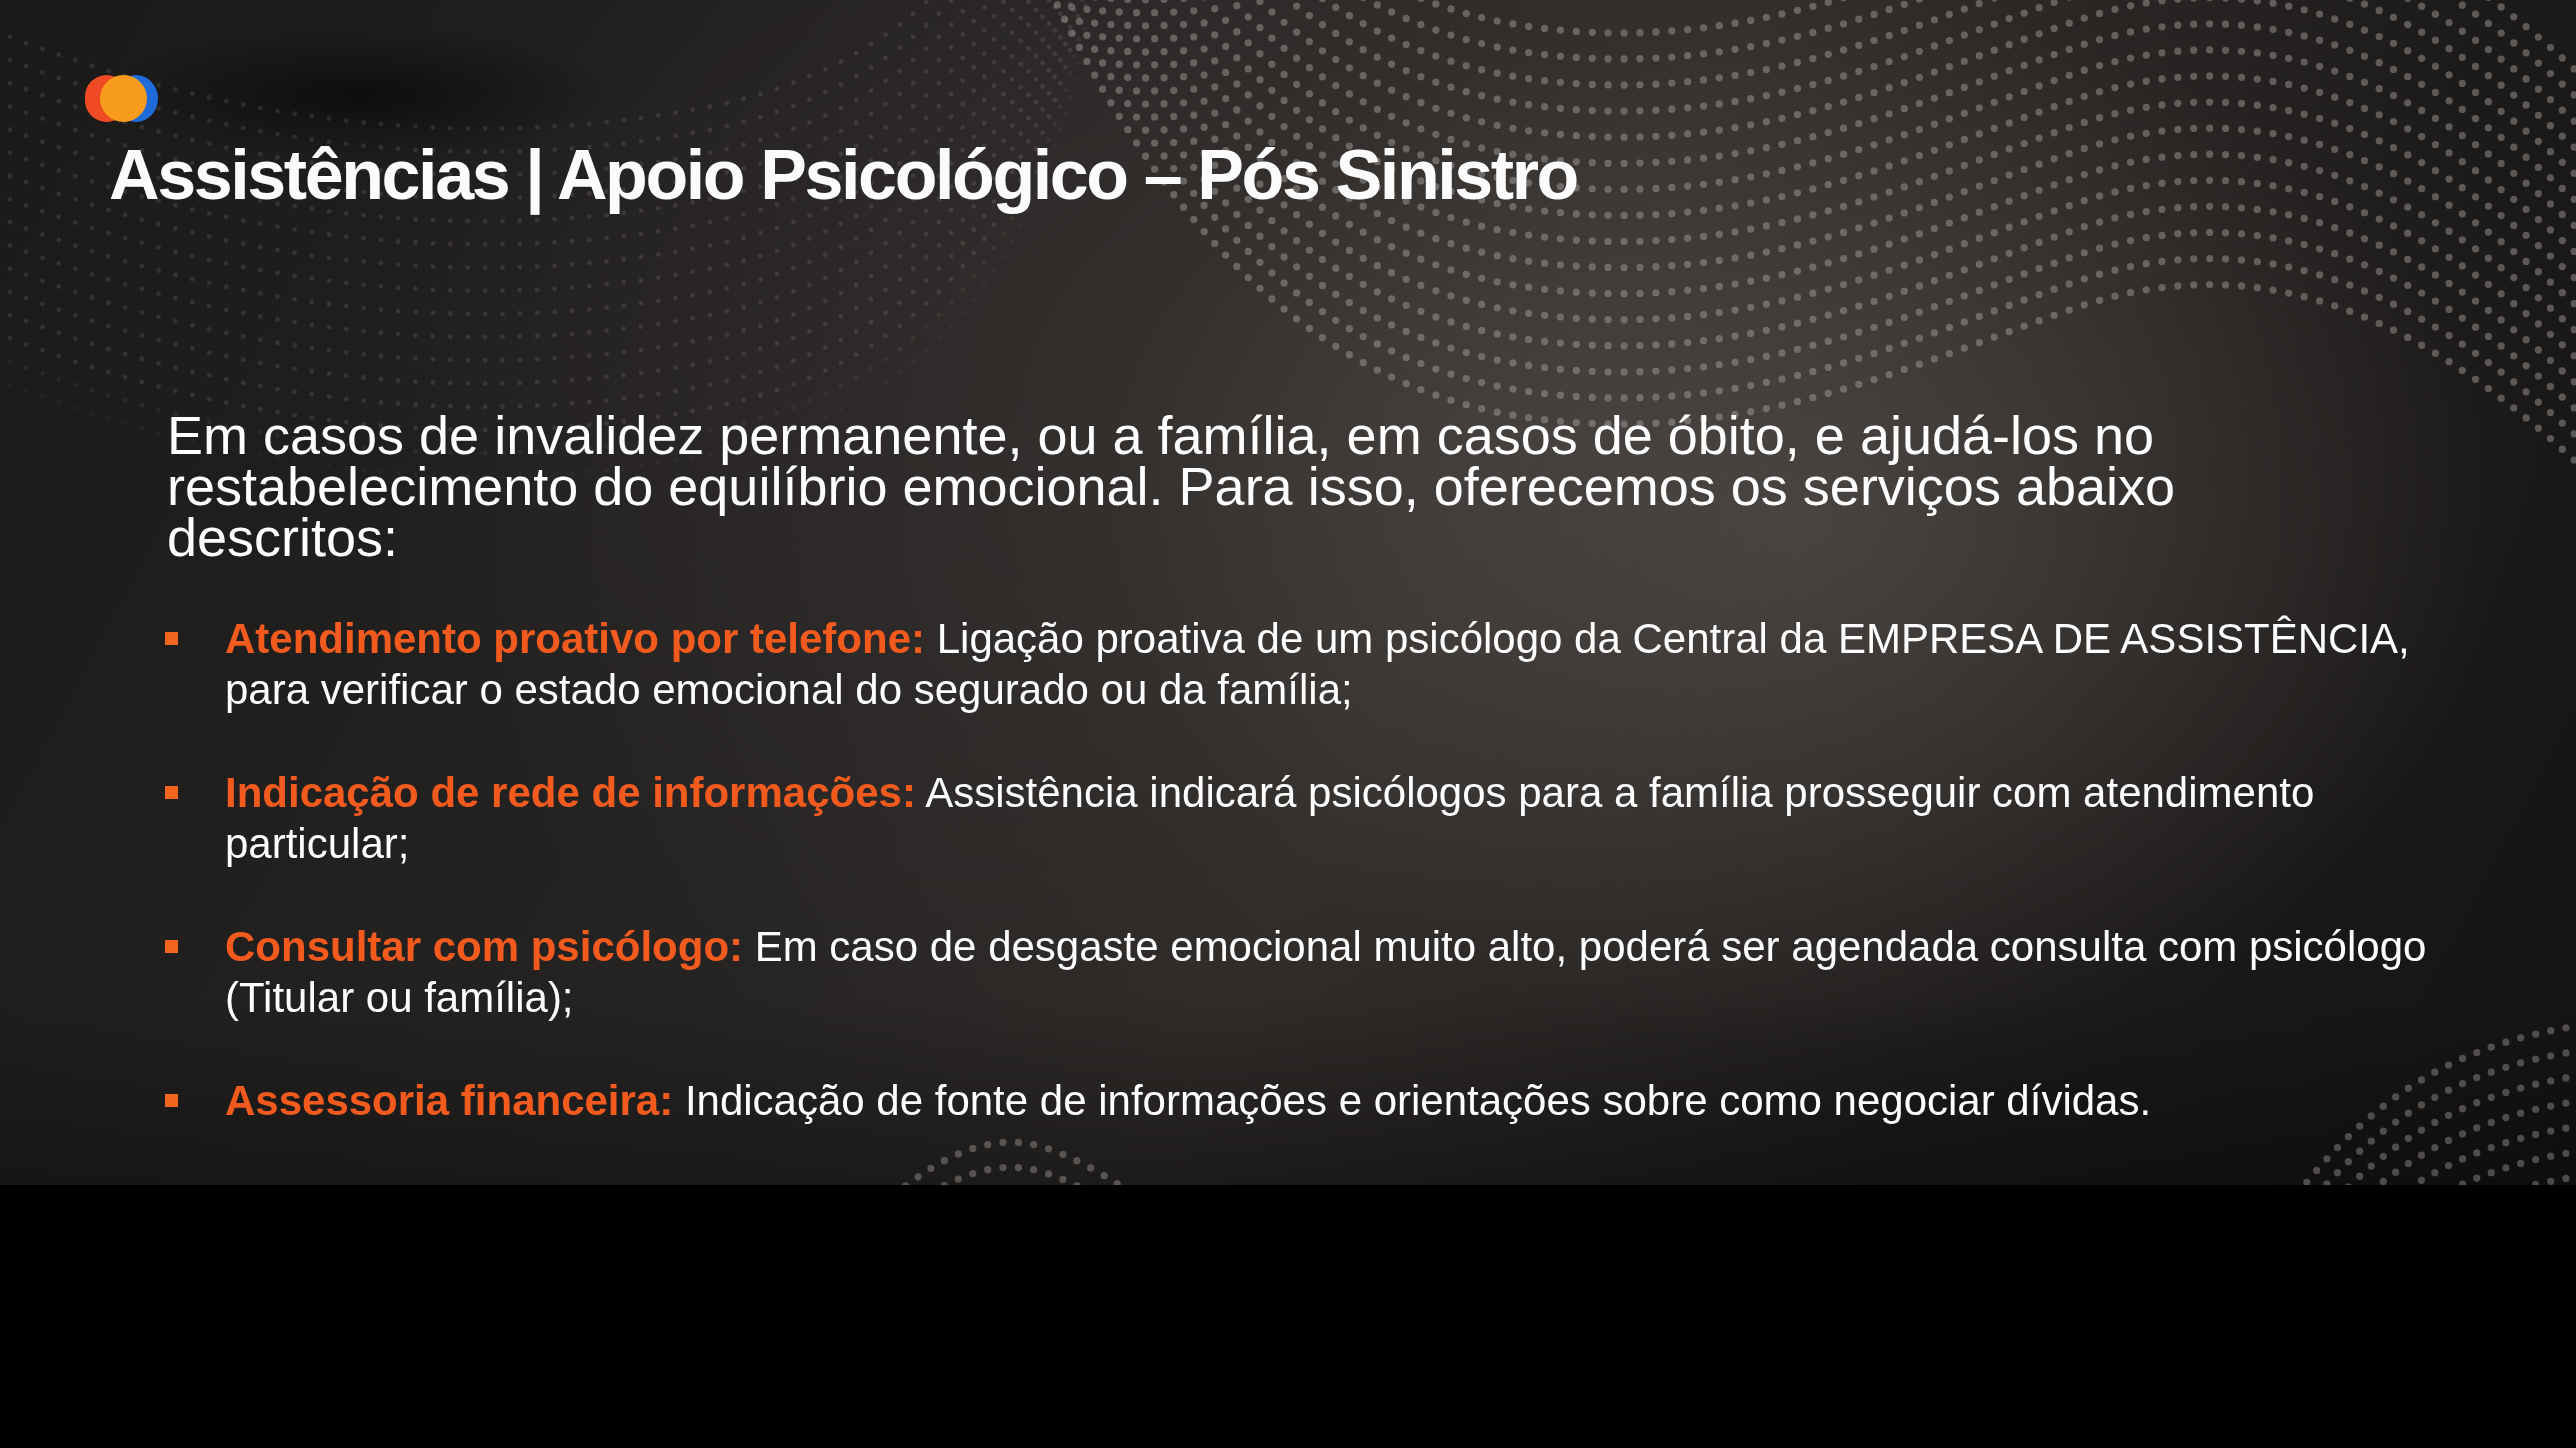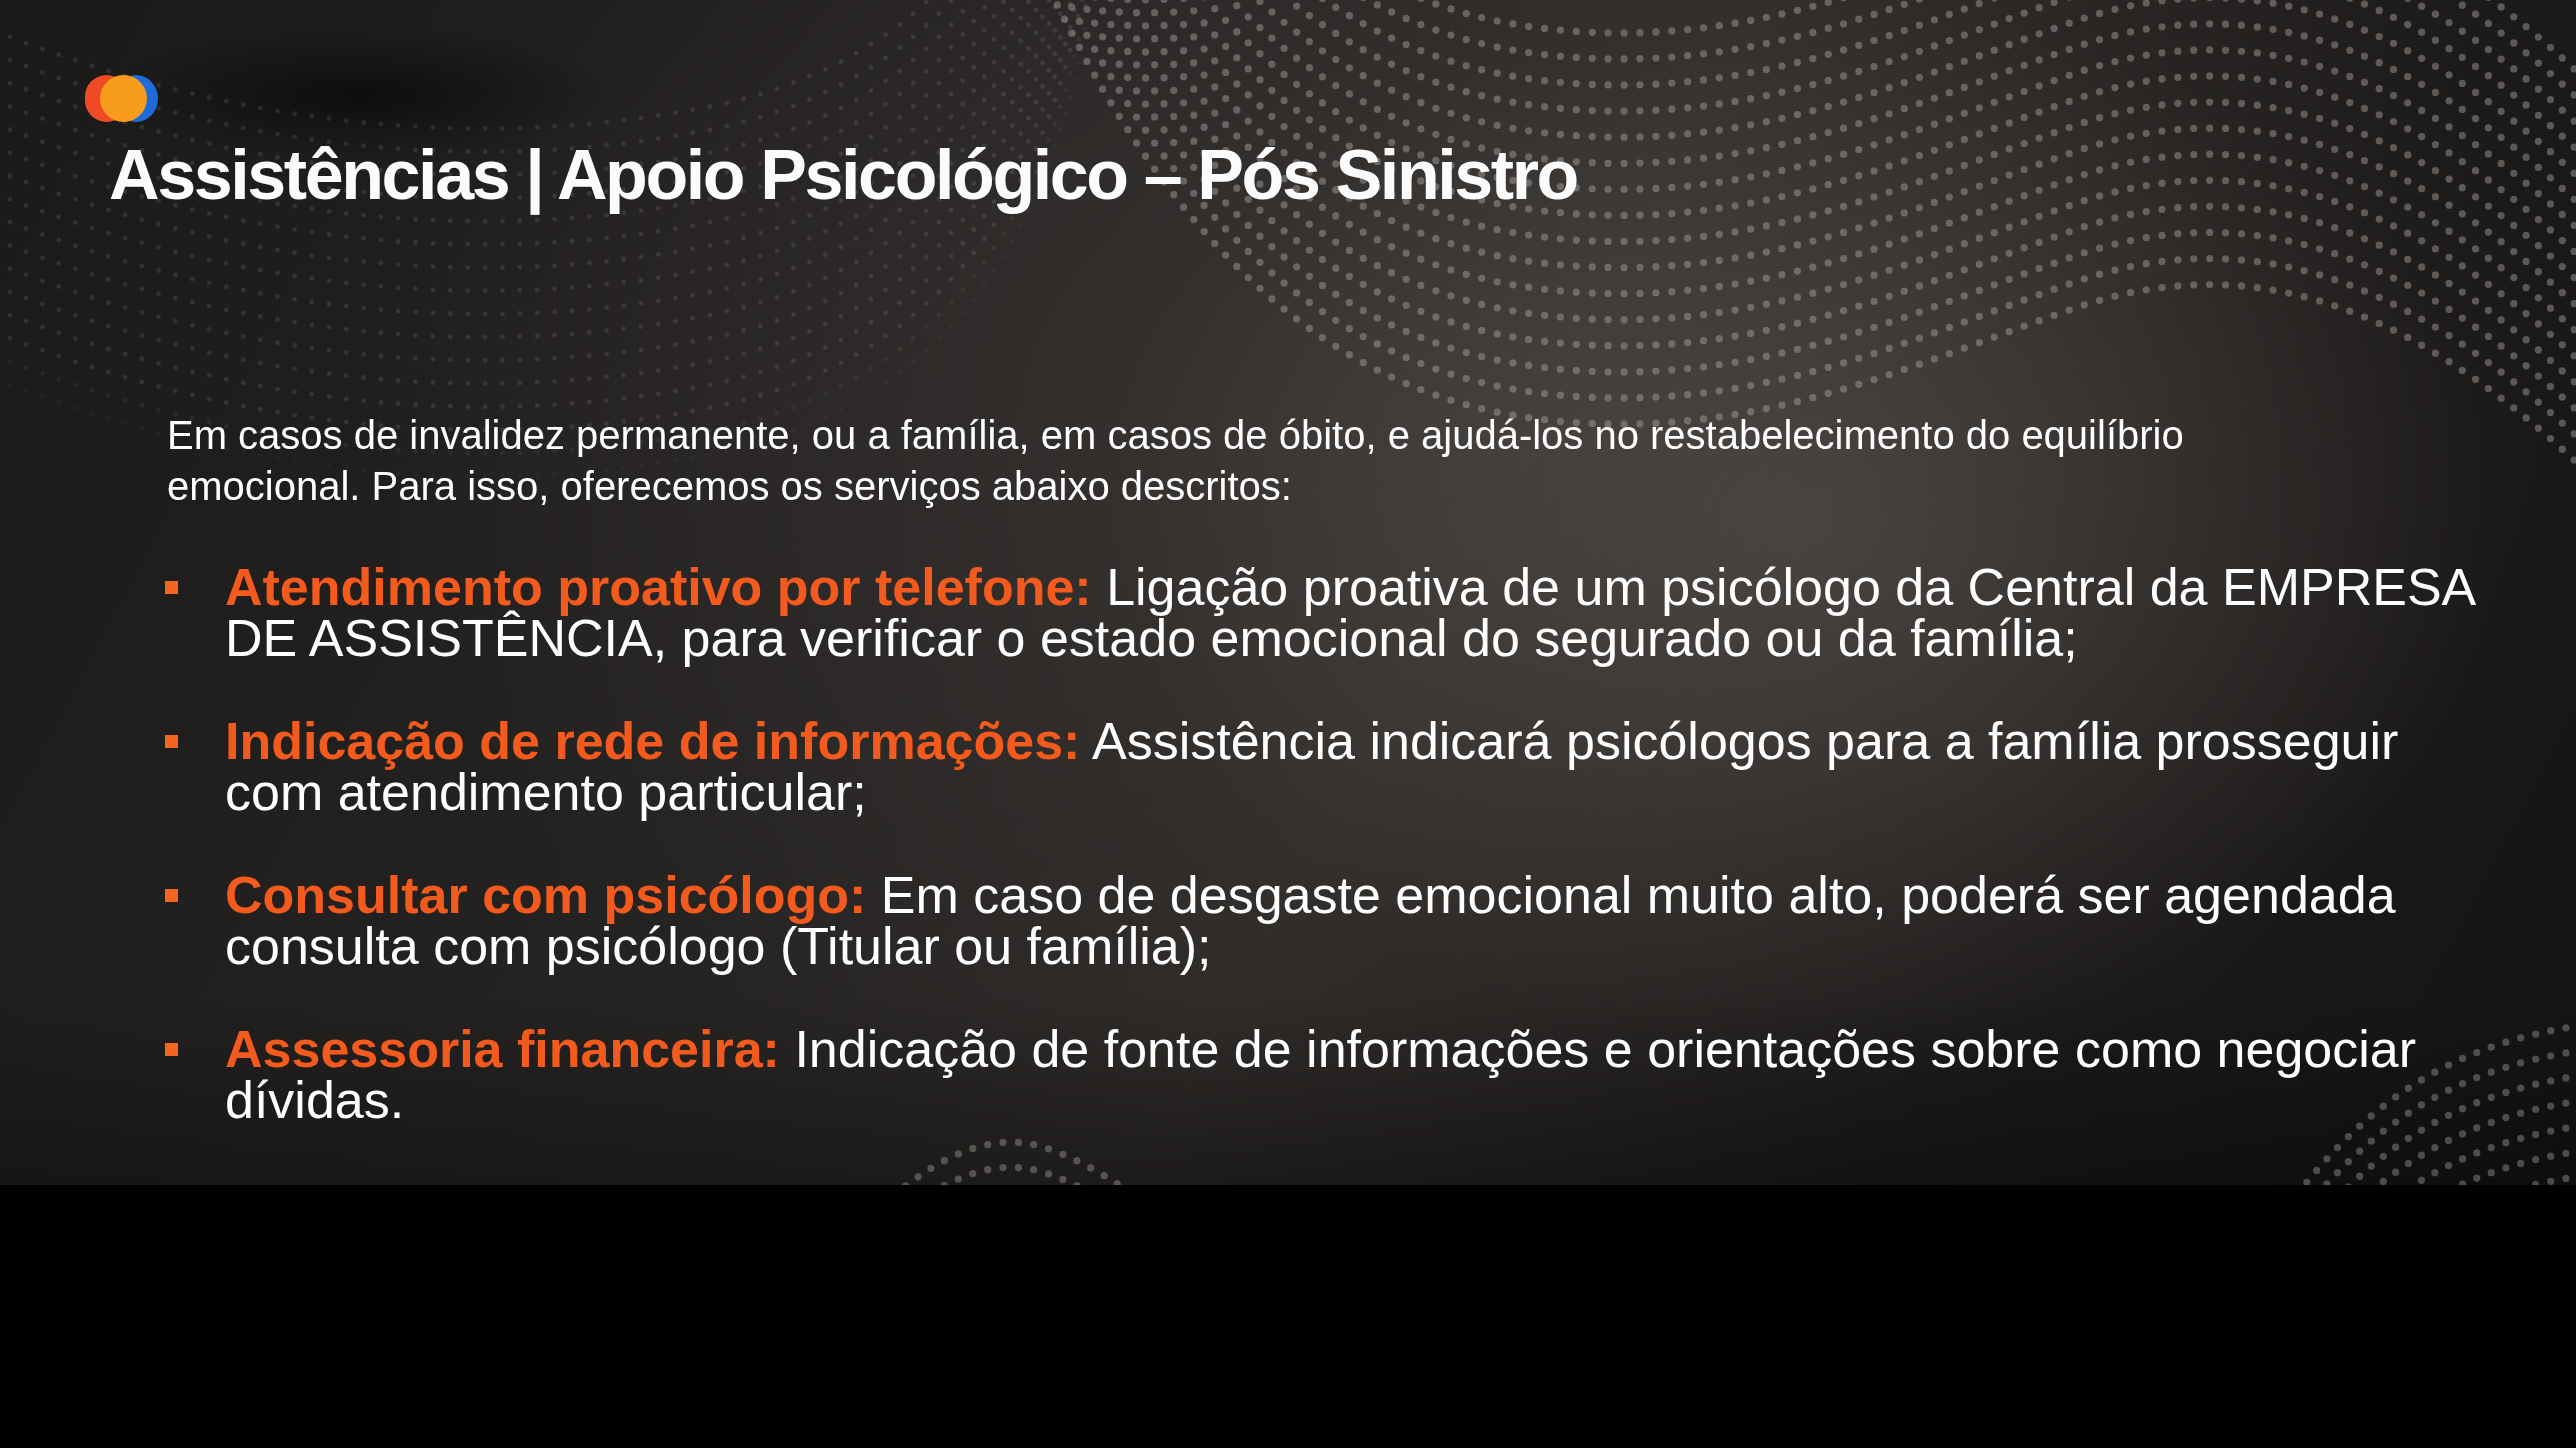--- a/index.html
+++ b/index.html
@@ -24,25 +24,25 @@
     font-size:70px;font-weight:700;letter-spacing:-2.4px;
     color:#fbfbfb;white-space:nowrap;line-height:1.1;
   }
   .subtitle{
     position:absolute;left:123px;top:232px;
     font-size:35px;font-weight:400;color:#f0efee;white-space:nowrap;
   }
   .content{position:absolute;left:167px;top:410px;color:#ffffff;}
   .intro{
     width:2212px;margin:0;
-    font-size:40px;line-height:51px;color:#fdfdfd;
+    font-size:54px;line-height:51px;color:#fdfdfd;
   }
   ul.bullets{list-style:none;margin:50px 0 0 0;padding:0 0 0 58px;width:2270px;}
   ul.bullets li{
-    position:relative;font-size:52px;line-height:51px;
+    position:relative;font-size:42px;line-height:51px;
     margin:0 0 52px 0;color:#fdfdfd;
   }
   ul.bullets li:last-child{margin-bottom:0;}
   .marker{
     position:absolute;left:-60px;top:19.3px;width:12.6px;height:12.6px;
     background:#F4651F;
   }
   .bh{font-weight:700;color:#F25A1E;}
 </style>
 </head>

